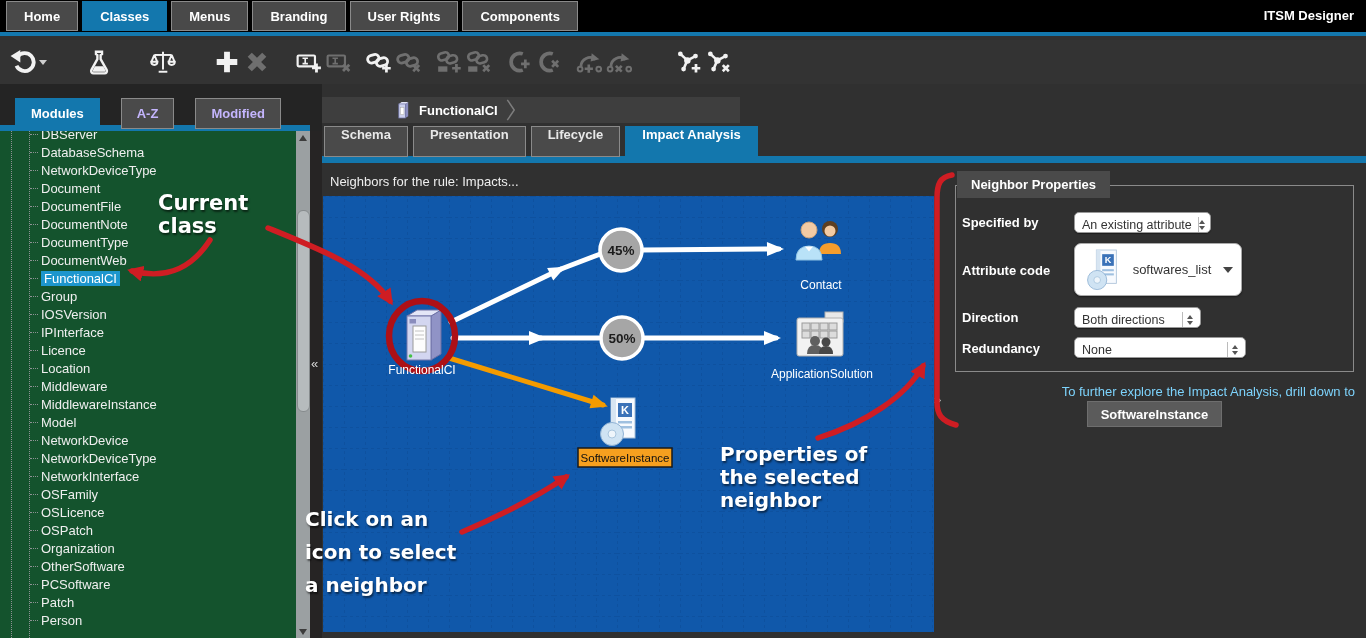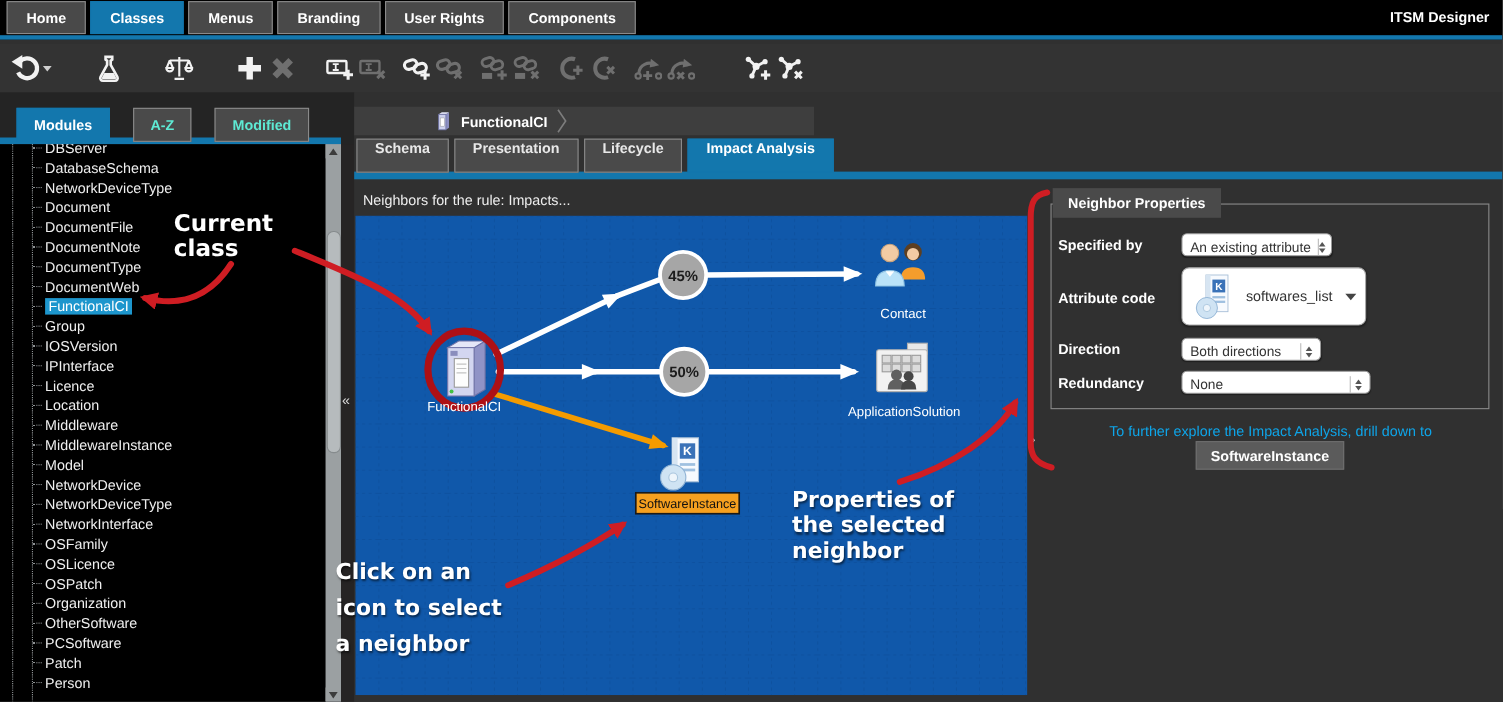--- a/index.html
+++ b/index.html
@@ -18,24 +18,24 @@
     display:flex;align-items:center;padding-left:8px;box-sizing:border-box;}
   .tb{width:30px;height:32px;display:flex;align-items:center;justify-content:center;color:#f2f2f2;cursor:pointer;}
   .tb svg{width:26px;height:26px;}
   .tb.dis{color:#6f6f6f;cursor:default;}
   .tb-caret{width:12px;height:32px;display:flex;align-items:center;color:#cfcfcf;cursor:pointer;}
   .sp1{width:34px;} .sp2{width:22px;} .sp3{width:10px;} .sp4{width:40px;}
   
   .left-bg{position:absolute;left:0;top:84px;width:322px;height:554px;background:#242424;}
   .side-tabs{position:absolute;left:15px;top:98px;display:flex;gap:21px;z-index:2;}
   .side-tab{height:29px;padding:0 15px;display:flex;align-items:center;background:#4a4a4a;
-    border:1px solid #8a8a8a;color:#5eead4;font-size:13px;font-weight:bold;cursor:pointer;}
+    border:1px solid #8a8a8a;color:#c4b5fd;font-size:13px;font-weight:bold;cursor:pointer;}
   .side-tab.active{background:#1377ad;border-color:#1377ad;color:#fff;}
   .blue-left{position:absolute;left:0;top:125px;width:310px;height:6px;background:#1377ad;z-index:1;}
-  .tree{position:absolute;left:0;top:131px;width:296px;height:507px;background:#000000;overflow:hidden;}
+  .tree{position:absolute;left:0;top:131px;width:296px;height:507px;background:#14532d;overflow:hidden;}
   .guide{position:absolute;top:0;bottom:0;width:0;border-left:1px dotted #8e9294;}
   .g1{left:11px;} .g2{left:29px;}
   .tree-list{position:relative;margin:0;padding:0;list-style:none;margin-top:-6px;}
   .tree-item{height:18px;display:flex;align-items:center;padding-left:30px;color:#efefef;
     font-size:13px;white-space:nowrap;cursor:pointer;}
   .tree-item .connector{width:8px;height:0;border-top:1px dotted #8e9294;margin-right:3px;flex:none;}
   .tree-item.active .tree-label{background:#1d96cd;color:#fff;padding:0 3px;}
   .vscroll{position:absolute;left:296px;top:131px;width:14px;height:507px;background:#9ba0a2;}
   .vs-btn{position:absolute;left:0;width:14px;height:13px;background:#9ba0a2;display:flex;align-items:center;justify-content:center;cursor:pointer;}
   .vs-up{top:0;} .vs-dn{bottom:0;}
@@ -72,21 +72,21 @@
   .spin{width:13px;height:15px;margin-left:6px;border-left:1px solid #bbb;display:flex;flex-direction:column;
     align-items:center;justify-content:center;gap:2px;}
   .spin i{display:block;width:0;height:0;border-left:3.5px solid transparent;border-right:3.5px solid transparent;}
   .spin .u{border-bottom:4px solid #555;} .spin .d{border-top:4px solid #555;}
   .attr-btn{position:absolute;left:1074px;top:243px;width:168px;height:53px;background:#fff;
     border:1px solid #aaa;border-radius:7px;display:flex;align-items:center;padding:0 8px;box-sizing:border-box;
     cursor:pointer;box-shadow:0 1px 2px rgba(0,0,0,.45);}
   .attr-btn svg{width:40px;height:44px;flex:none;}
   .attr-btn .val{flex:1;text-align:center;color:#333;font-size:13px;}
   .caret{width:0;height:0;border-left:5px solid transparent;border-right:5px solid transparent;border-top:6px solid #444;margin-left:2px;}
-  .drill-text{position:absolute;left:955px;top:384px;width:400px;text-align:center;color:#0ea5e9;font-size:13px;}
+  .drill-text{position:absolute;left:955px;top:384px;width:400px;text-align:right;color:#7dd3fc;font-size:13px;}
   .drill-btn{position:absolute;left:1087px;top:401px;width:135px;height:26px;background:#5b5b5b;
     border:1px solid #6e6e6e;color:#fff;font-size:13px;font-weight:bold;display:flex;align-items:center;
     justify-content:center;cursor:pointer;box-sizing:border-box;}
   .expand-right{position:absolute;left:934px;top:392px;color:#d8d8d8;font-size:13px;cursor:pointer;z-index:3;}
   
   .anno{position:absolute;color:#fff;font-family:"DejaVu Sans",sans-serif;font-weight:bold;
     text-align:left;white-space:pre-line;z-index:60;text-shadow:1px 2px 2px rgba(0,0,0,.55);pointer-events:none;}
   .anno-current{left:158px;top:192px;width:142px;font-size:21px;line-height:23px;}
   .anno-click{left:305px;top:503px;width:175px;font-size:20px;line-height:33px;}
   .anno-props{left:720px;top:443px;width:190px;font-size:20px;line-height:23px;}

